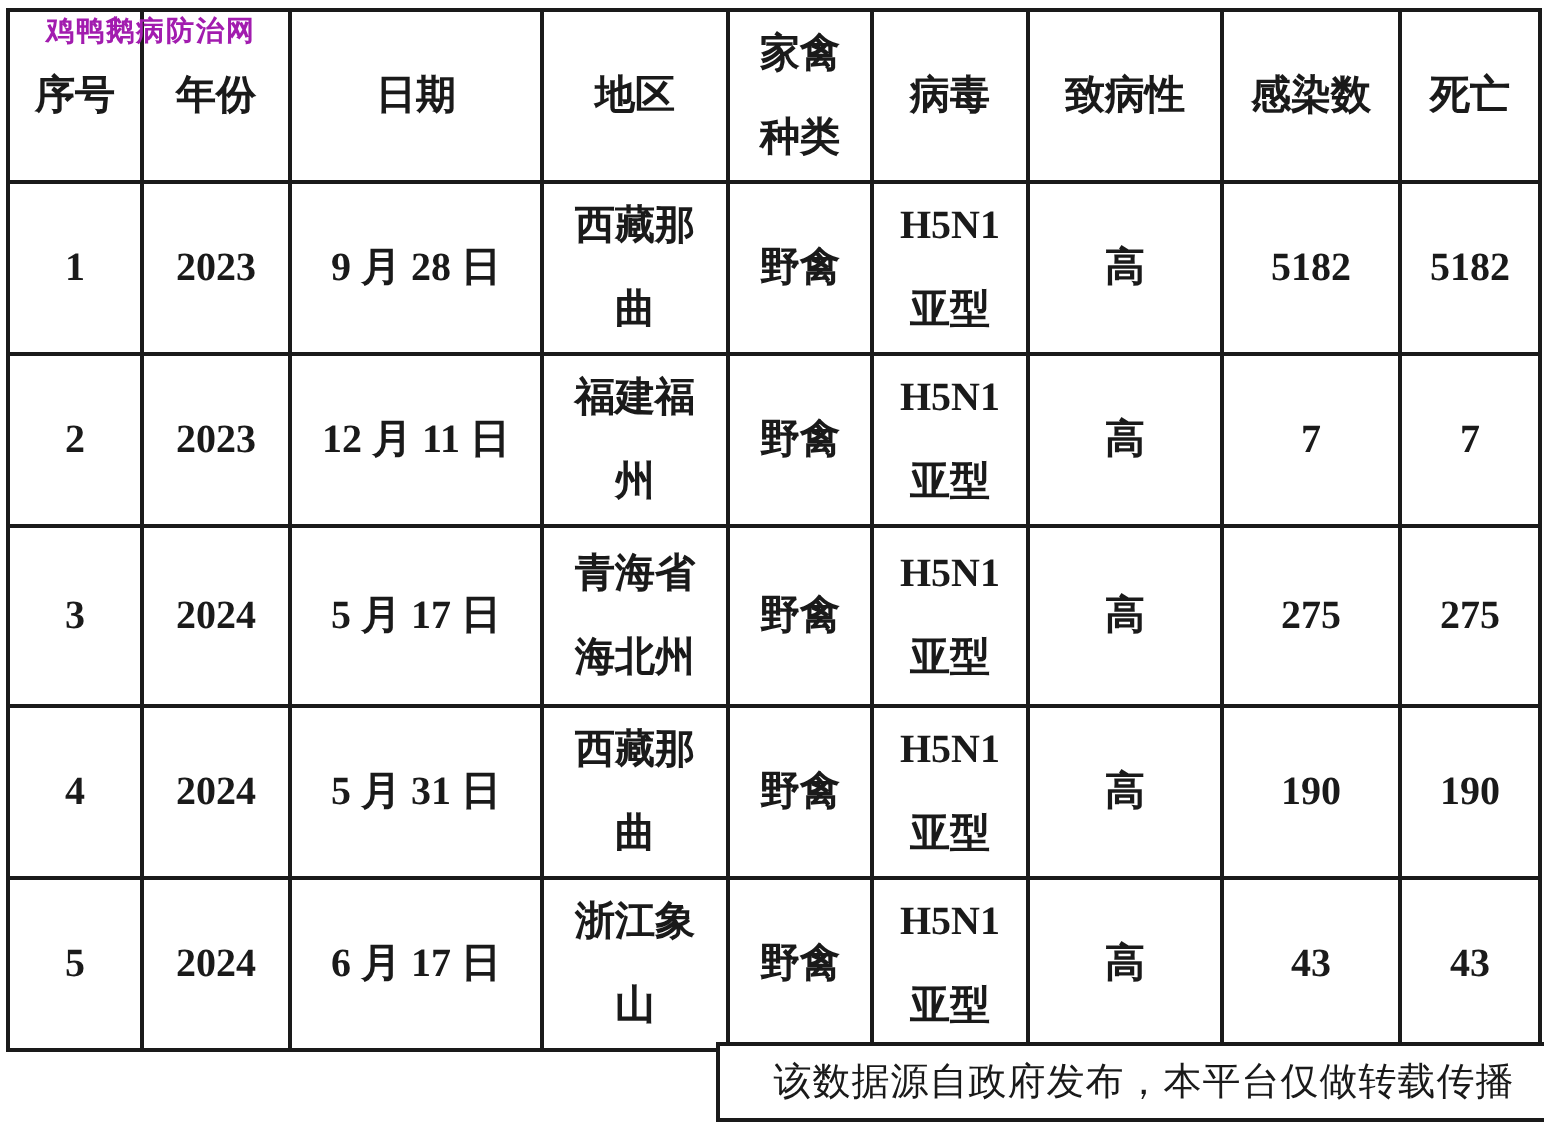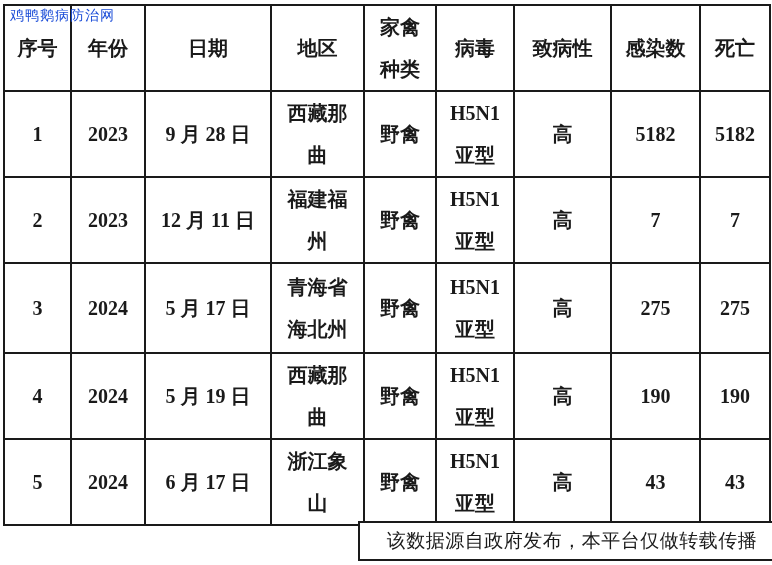--- a/index.html
+++ b/index.html
@@ -8,25 +8,25 @@
     position: relative;
     width: 772px;
     height: 565px;
     background: #ffffff;
     font-family: "Liberation Serif", "DejaVu Serif", serif;
     color: #1a1a1a;
     overflow: hidden;
   }
   .watermark {
     position: absolute;
-    left: 10px;
+    left: 23px;
     top: 7px;
     font-size: 14px;
-    font-weight: normal;
-    color: #1d4ed8;
+    font-weight: bold;
+    color: #a21caf;
     letter-spacing: 1px;
     z-index: 5;
     white-space: nowrap;
   }
   table.data-table {
     position: absolute;
     left: 3px;
     top: 4px;
     width: 766px;
     table-layout: fixed;
@@ -134,21 +134,21 @@
       <td>野禽</td>
       <td>H5N1
 亚型</td>
       <td>高</td>
       <td>275</td>
       <td>275</td>
     </tr>
     <tr class="body-row">
       <td>4</td>
       <td>2024</td>
-      <td>5 月 19 日</td>
+      <td>5 月 31 日</td>
       <td>西藏那
 曲</td>
       <td>野禽</td>
       <td>H5N1
 亚型</td>
       <td>高</td>
       <td>190</td>
       <td>190</td>
     </tr>
     <tr class="body-row">

